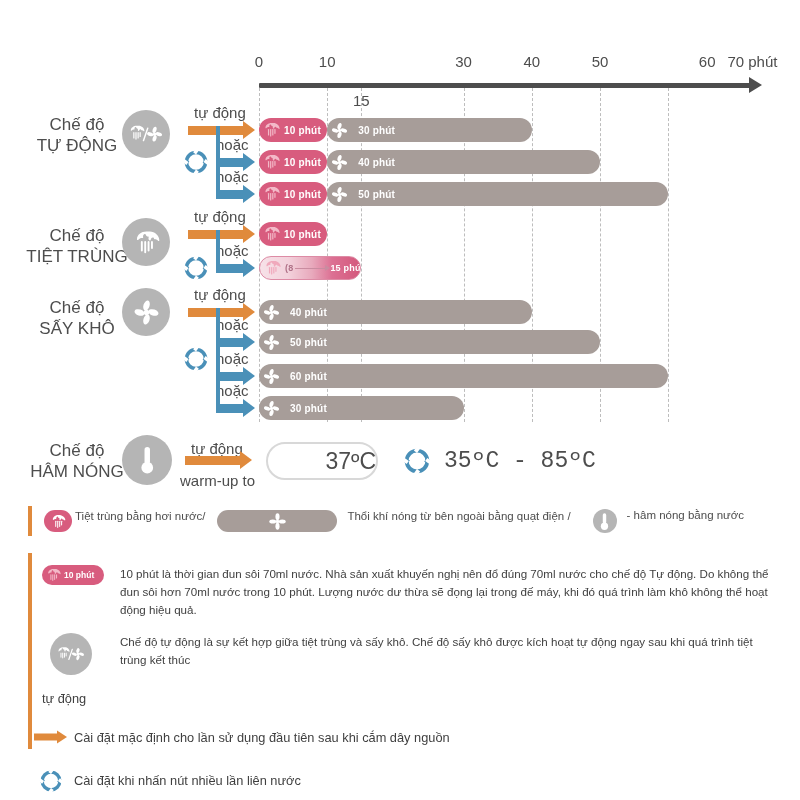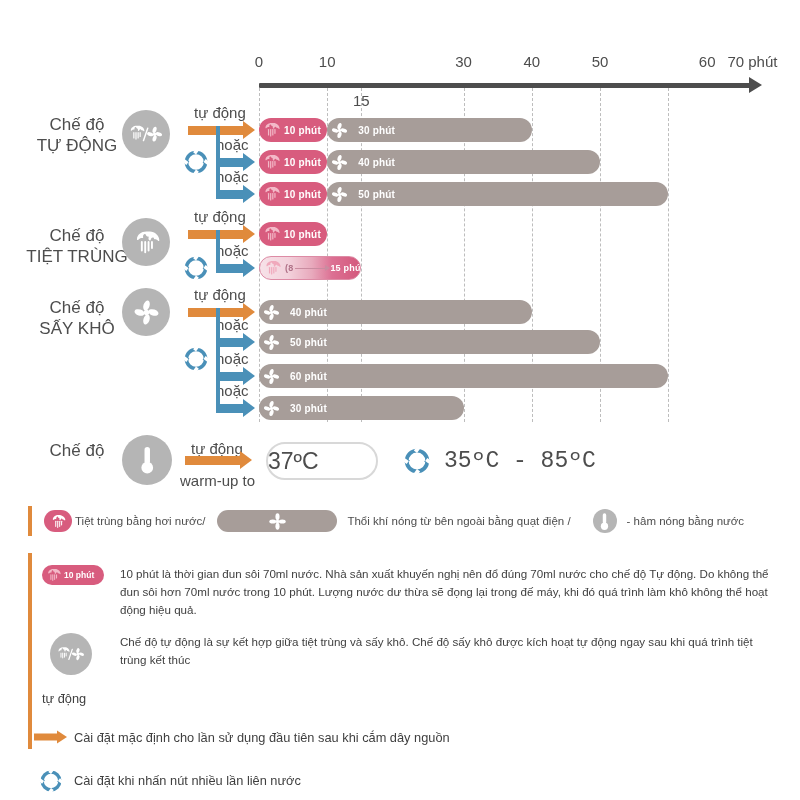--- a/index.html
+++ b/index.html
@@ -115,35 +115,35 @@
     border-left:5px solid #c98ca0;
   }
   .range-txt .a { color:#b07288; }
   .range-txt .b { color:#ffffff; }
 
   
   #warm-pill {
     position:absolute;
     border:2px solid #d8d8d8; border-radius:22px;
     background:#fff;
-    display:flex; align-items:center; justify-content:flex-start;
+    display:flex; align-items:center; justify-content:flex-end;
     font-size:23px; color:#4d4d4d;
   }
   .warm-range { position:absolute; font-size:23px; color:#4d4d4d; white-space:nowrap; }
 
   
   #legend-strip {
     position:absolute; left:28px; top:505px;
     width:740px; height:32px;
     display:flex; align-items:center;
   }
   #legend-strip .bar-mark {
     width:4px; height:30px; background:#e08a3c; margin-right:12px; flex:0 0 auto;
   }
-  .lg-item { display:flex; align-items:center; font-size:11.5px; color:#4d4d4d; white-space:nowrap; }
+  .lg-item { display:flex; font-size:11.5px; color:#4d4d4d; white-space:nowrap; }
   .lg-pill-pink {
     width:28px; height:22px; border-radius:11px; background:#d85c7e;
     display:flex; align-items:center; justify-content:center; margin-right:3px; flex:0 0 auto;
   }
   .lg-pill-grey {
     width:120px; height:22px; border-radius:11px; background:#a79d99;
     display:flex; align-items:center; justify-content:center;
     margin-left:12px; margin-right:10px; flex:0 0 auto;
   }
   .lg-circle-grey {
@@ -500,21 +500,21 @@
         <polygon points="27.8,10.4 31.6,17.2 24.2,17.2"></polygon>
         <polygon points="4.2,21.6 0.4,14.8 7.8,14.8"></polygon>
       </g>
       <g fill="#ffffff">
         <rect x="13.8" y="0" width="4.4" height="6" transform="rotate(36 16 3)"></rect>
         <rect x="13.8" y="26" width="4.4" height="6" transform="rotate(36 16 29)"></rect>
         <rect x="26" y="13.8" width="6" height="4.4" transform="rotate(36 29 16)"></rect>
         <rect x="0" y="13.8" width="6" height="4.4" transform="rotate(36 3 16)"></rect>
       </g>
     </svg></div>
-    <div class="mode-label" style="top: 440px;"><span>Chế độ</span></div>
+    <div class="mode-label" style="top: 440px;"><span>Chế độ</span><span class="l2">HÂM NÓNG</span></div>
     <div class="mode-circle" style="top: 435px; left: 122px; width: 50px; height: 50px;">
       <svg width="16.5" height="30" viewBox="0 0 12 22">
         <g fill="#ffffff">
       <rect x="4" y="1.5" width="4" height="12.5" rx="2"></rect>
       <circle cx="6" cy="16.6" r="4.3"></circle>
     </g>
       </svg>
     </div>
     <div class="arrow-cap" style="left: 191px; top: 440px;">tự động</div>
     <div class="arrow-line orange" style="left: 185px; top: 456px; width: 55px;"></div>

